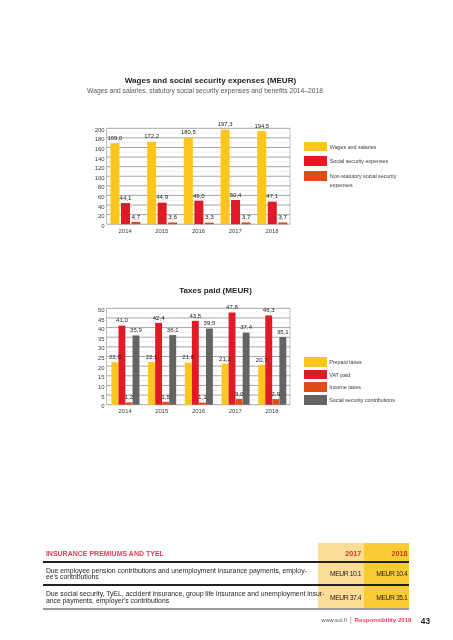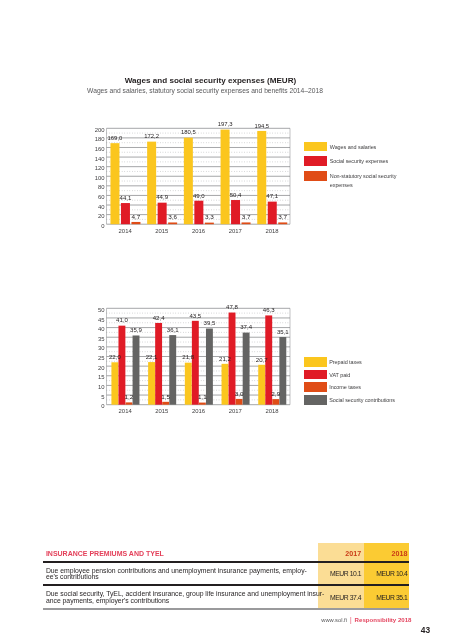--- a/index.html
+++ b/index.html
@@ -127,20 +127,21 @@
       <div class="legend-item" style="top: 14.8px; left: 0px;">
         <div class="legend-swatch" style="background: rgb(224, 27, 38);"></div>
         <div class="legend-label">Social security expenses</div>
       </div>
       <div class="legend-item" style="top: 29.6px; left: 0px;">
         <div class="legend-swatch" style="background: rgb(224, 76, 22);"></div>
         <div class="legend-label">Non-statutory social security expenses</div>
       </div>
     </div>
 
+  <div class="abs chart-title" style="left:0;top:254.2px;width:431px;">Taxes paid (MEUR)</div>
   <div class="abs" id="chart2" style="left:0;top:0;">
       <svg width="453" height="640" viewBox="0 0 453 640">
         <g>
           <line x1="106.5" x2="290" y1="372.70" y2="372.70" stroke="#6d6e71" stroke-width="0.62"></line>
           <line x1="106.5" x2="290" y1="367.88" y2="367.88" stroke="#808285" stroke-width="0.45" stroke-dasharray="0.7 1.85"></line>
           <line x1="106.5" x2="290" y1="363.06" y2="363.06" stroke="#6d6e71" stroke-width="0.62"></line>
           <line x1="106.5" x2="290" y1="358.24" y2="358.24" stroke="#808285" stroke-width="0.45" stroke-dasharray="0.7 1.85"></line>
           <line x1="106.5" x2="290" y1="353.42" y2="353.42" stroke="#6d6e71" stroke-width="0.62"></line>
           <line x1="106.5" x2="290" y1="348.60" y2="348.60" stroke="#808285" stroke-width="0.45" stroke-dasharray="0.7 1.85"></line>
           <line x1="106.5" x2="290" y1="343.78" y2="343.78" stroke="#6d6e71" stroke-width="0.62"></line>
@@ -266,16 +267,16 @@
       <div class="c2 cell-val">MEUR 37.4</div>
       <div class="c3 cell-val">MEUR 35.1</div>
     </div>
     <div class="rule rule3"></div>
   </div>
 
   <div class="footer" style="left:0;top:614.3px;width:430.2px;text-align:right;">
     <span style="color:#58585a;font-size:5.8px;">www.sol.fi</span>
     <span style="color:#e4455f;font-size:6.45px;margin:0 1.4px;">|</span>
     <span style="color:#e4455f;font-size:6.1px;font-weight:bold;">Responsibility 2018</span>
-    <span style="color:#231f20;font-weight:bold;font-size:8.4px;margin-left:7.8px;position:relative;top:11px;">43</span>
+    <span style="color:#231f20;font-weight:bold;font-size:8.4px;margin-left:7.8px;position:relative;top:2px;">43</span>
   </div>
 
 </div>
 
 </body></html>

